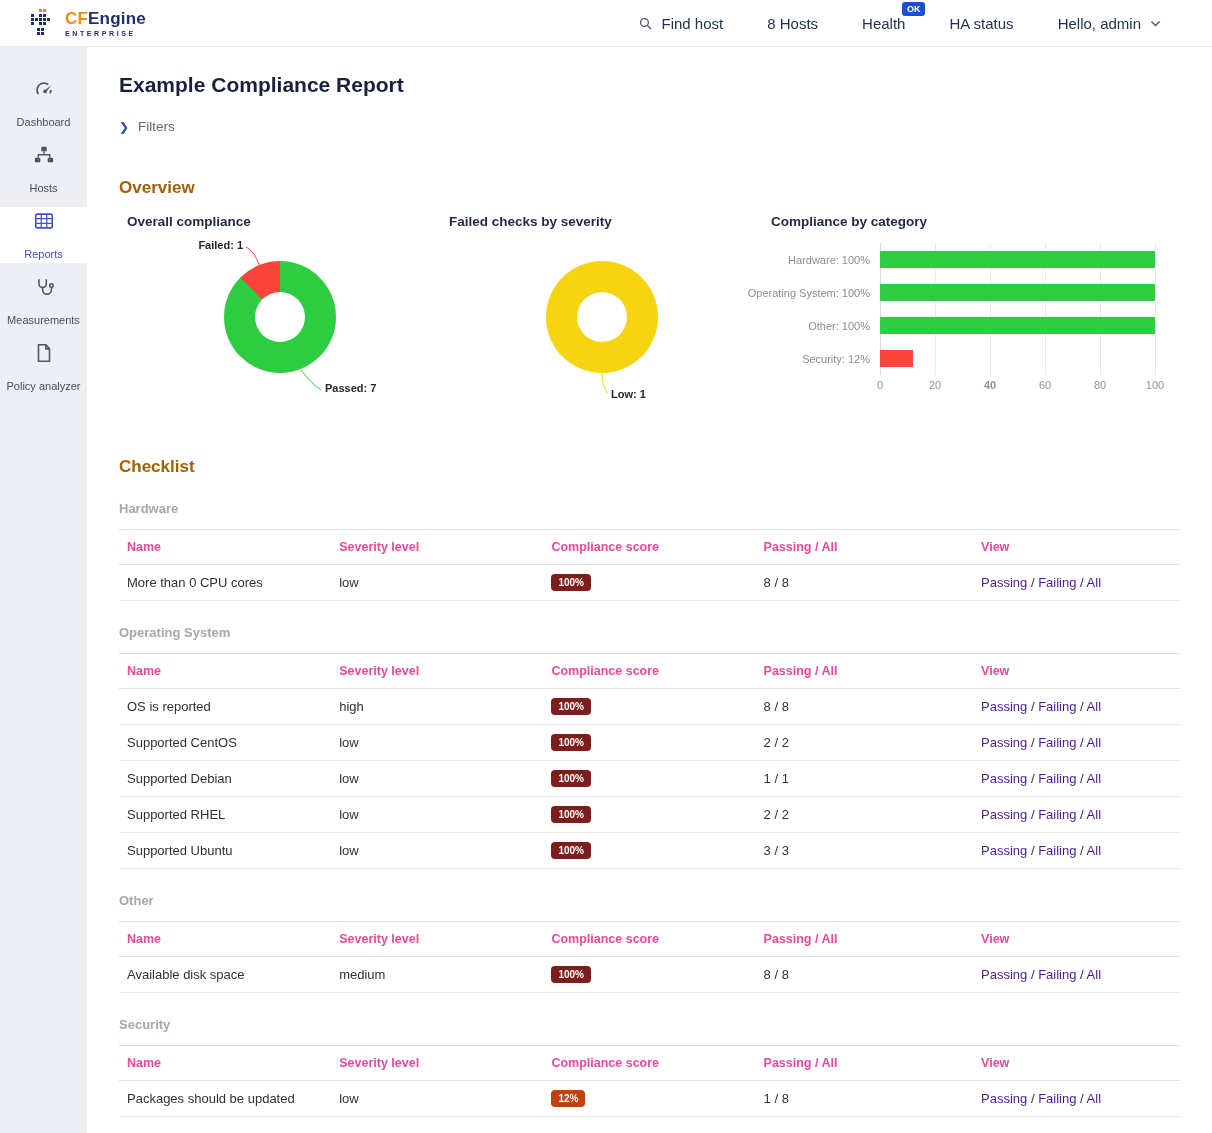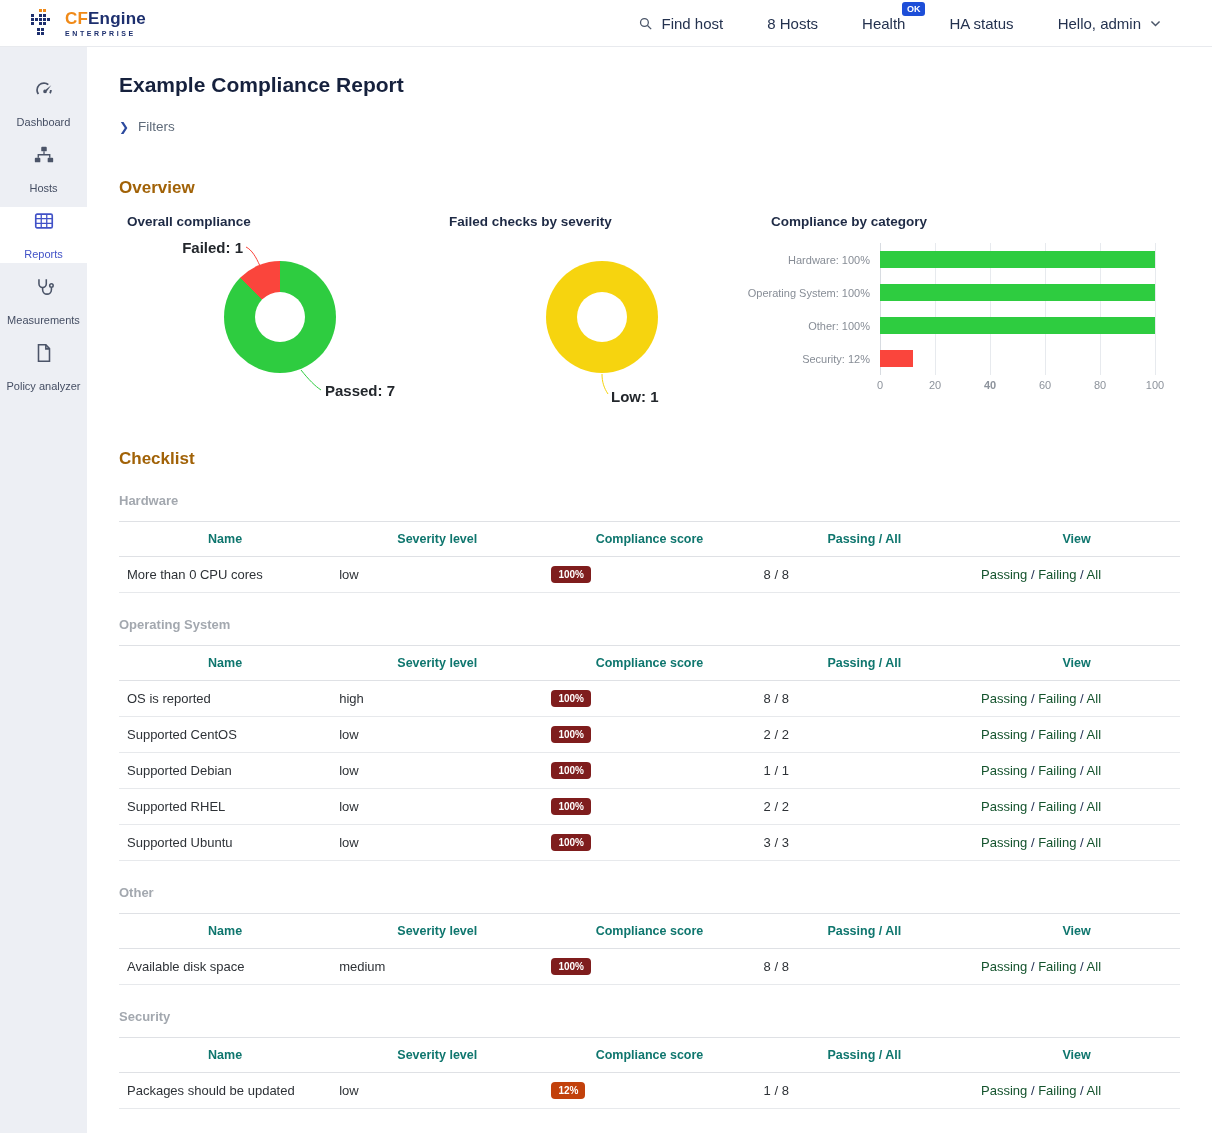--- a/index.html
+++ b/index.html
@@ -33,61 +33,61 @@
   .side-item.active { background:#fff; color:#4152c7; }
   .side-item.active .side-icon { color:#4152c7; }
 
   main { flex:1; padding:26px 32px 14px 32px; background:#fff; }
   h1 { font-size:21px; font-weight:800; color:#16213d; }
   .filters { display:flex; align-items:center; gap:9px; margin-top:22px; font-size:13.5px;
              color:#5e6a79; cursor:pointer; width:fit-content; }
   .filters .chev { color:#2c4a9e; font-size:12px; font-weight:bold; }
   h2 { font-size:17px; font-weight:800; color:#a16207; }
   .overview-h { margin-top:44px; }
-  .checklist-h { margin-top:28px; }
+  .checklist-h { margin-top:36px; }
 
   
   .charts-row { display:flex; margin-top:16px; }
   .chart-col { width:322px; flex:none; }
   .chart-col.bar { flex:1; }
   .chart-col h3 { font-size:13.5px; font-weight:800; color:#1e2a45; margin-left:8px; }
   .canvas { position:relative; height:188px; margin-top:4px; }
   .donut { position:absolute; left:105px; top:28px; width:112px; height:112px; border-radius:50%; }
   .donut::after { content:""; position:absolute; inset:31px; background:#fff; border-radius:50%; }
   .callout-lines { position:absolute; inset:0; width:100%; height:100%; pointer-events:none; }
   .callout-lines path { stroke-width:1; }
-  .callout { position:absolute; font-size:15px; font-weight:bold; color:#23272c; white-space:nowrap; }
+  .callout { position:absolute; font-size:11px; font-weight:bold; color:#23272c; white-space:nowrap; }
 
   .bars-wrap { display:flex; padding-top:10px; }
   .bar-labels { width:117px; flex:none; }
   .bar-labels div { height:33px; display:flex; align-items:center; justify-content:flex-end;
                     padding-right:10px; font-size:11px; color:#878d96; white-space:nowrap; }
   .plot { flex:1; margin-right:25px; position:relative; height:132px; }
   .gridline { position:absolute; top:0; bottom:0; width:1px; background:#e7eaee; }
   .gridline.zero { background:#d8dce1; }
   .bar-row { height:33px; display:flex; align-items:center; position:relative; }
   .bar { height:17px; }
   .ticks { position:relative; height:16px; margin-left:117px; margin-right:25px; margin-top:4px; }
   .ticks span { position:absolute; transform:translateX(-50%); font-size:11px; color:#8d939c; }
 
   
   .group-title { font-size:13px; font-weight:bold; color:#a3a8af; margin-top:24px; }
   table.checklist-table { width:100%; border-collapse:collapse; margin-top:13px; }
-  .checklist-table th { text-align:center; font-size:12.5px; font-weight:bold; color:#0f766e;
+  .checklist-table th { text-align:left; font-size:12.5px; font-weight:bold; color:#ec4899;
         padding:10px 8px; border-top:1px solid #dfe1e5; border-bottom:1px solid #dfe1e5; }
   .checklist-table td { font-size:13px; color:#2e3237; padding:9px 8px; border-bottom:1px solid #e7e9ec; }
   .checklist-table th:nth-child(1), .checklist-table td:nth-child(1) { width:20%; }
   .checklist-table th:nth-child(2), .checklist-table td:nth-child(2) { width:20%; }
   .checklist-table th:nth-child(3), .checklist-table td:nth-child(3) { width:20%; }
   .checklist-table th:nth-child(4), .checklist-table td:nth-child(4) { width:20.5%; }
   .badge { display:inline-block; padding:3px 7px; border-radius:4px; color:#fff;
            font-size:10px; font-weight:bold; }
   .badge.green { background:#7f1d1d; }
   .badge.red { background:#c2410c; }
-  .c-view a { color:#14532d; cursor:pointer; text-decoration:none; }
+  .c-view a { color:#4c1d95; cursor:pointer; text-decoration:none; }
   .c-view .sep { color:#1d2b4f; }
 </style>
 </head>
 <body>
 
 <div class="page">
 
   <header>
     <div class="logo">
       <svg width="27" height="30" viewBox="0 0 27 30">

